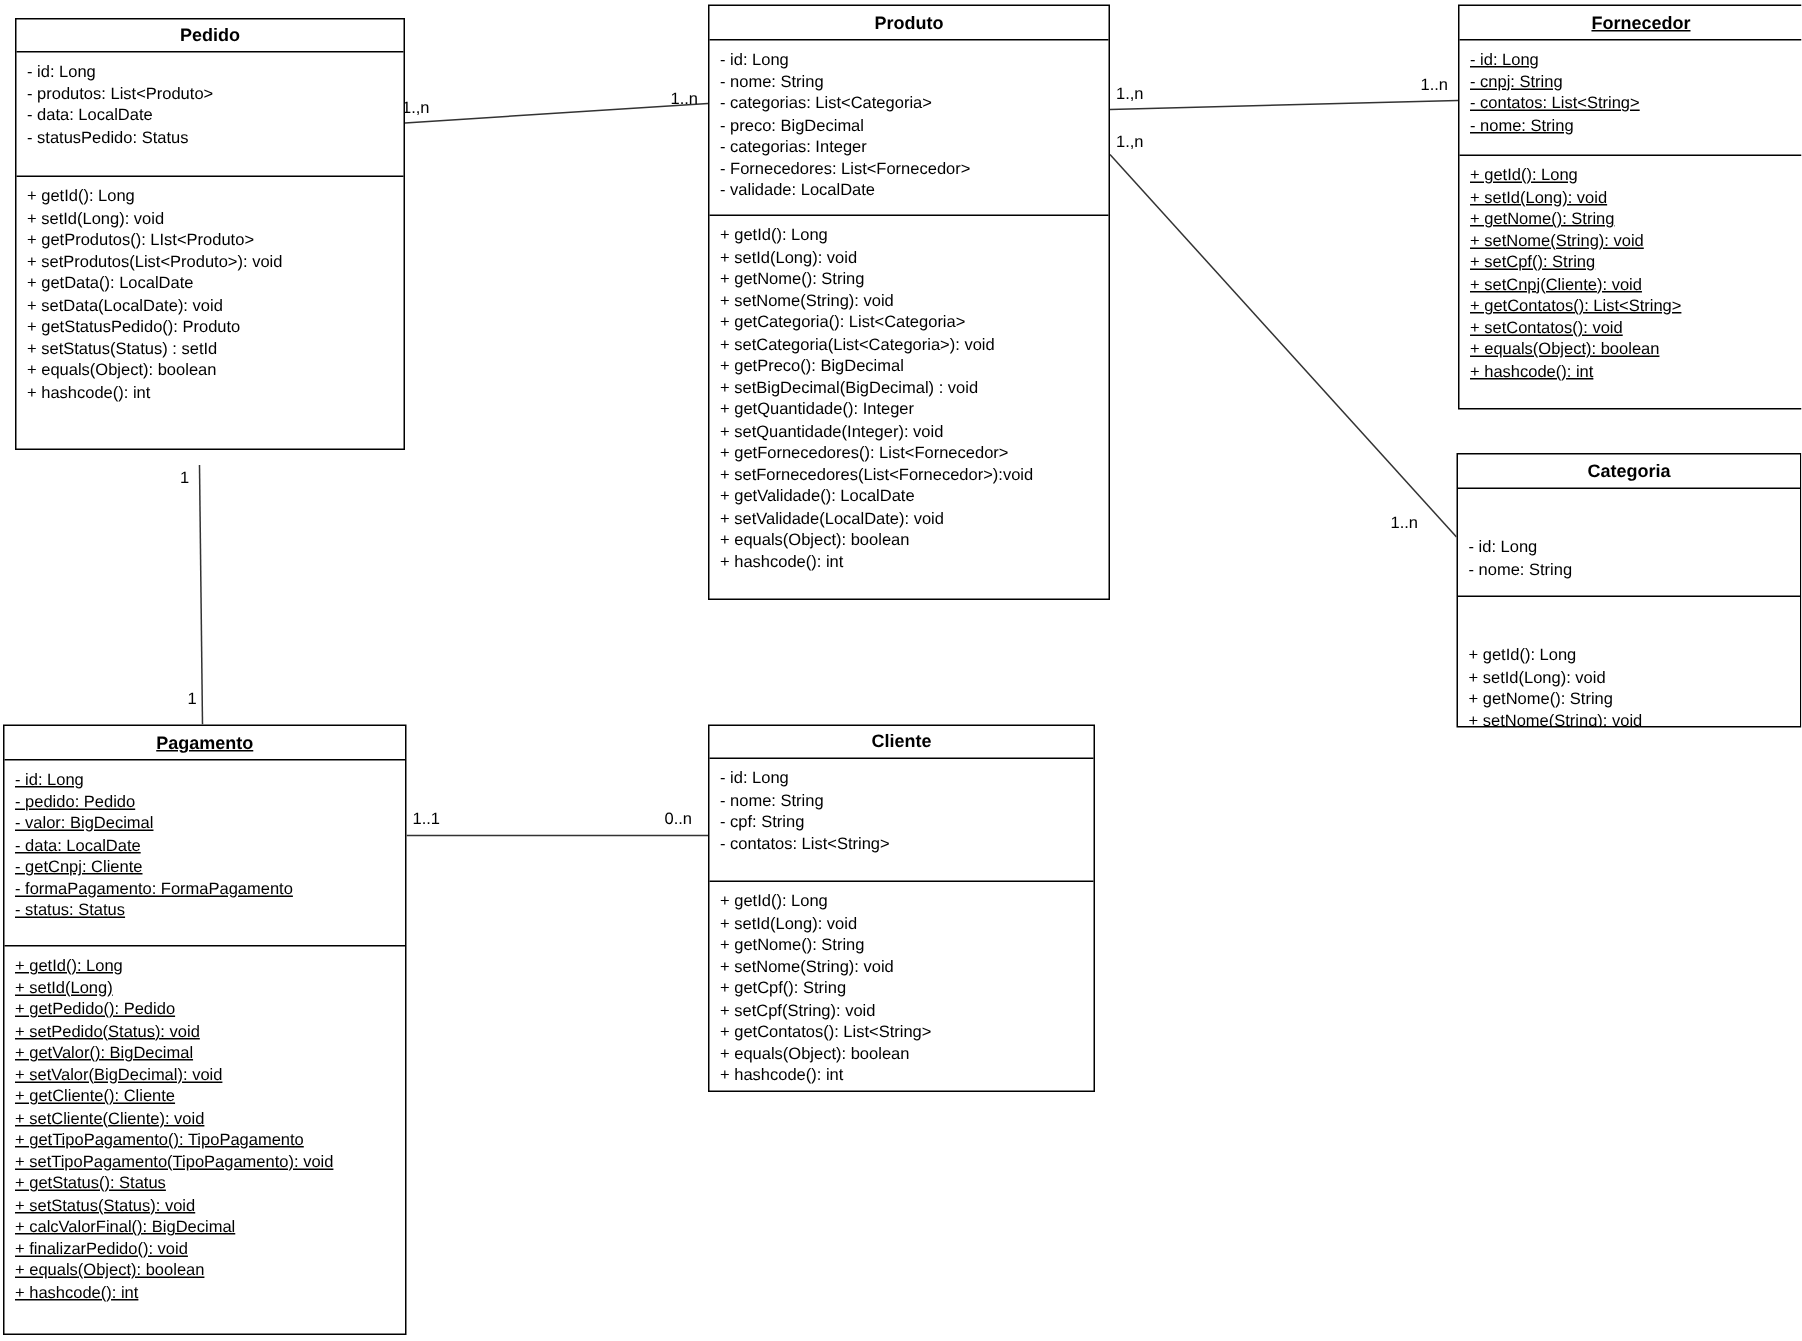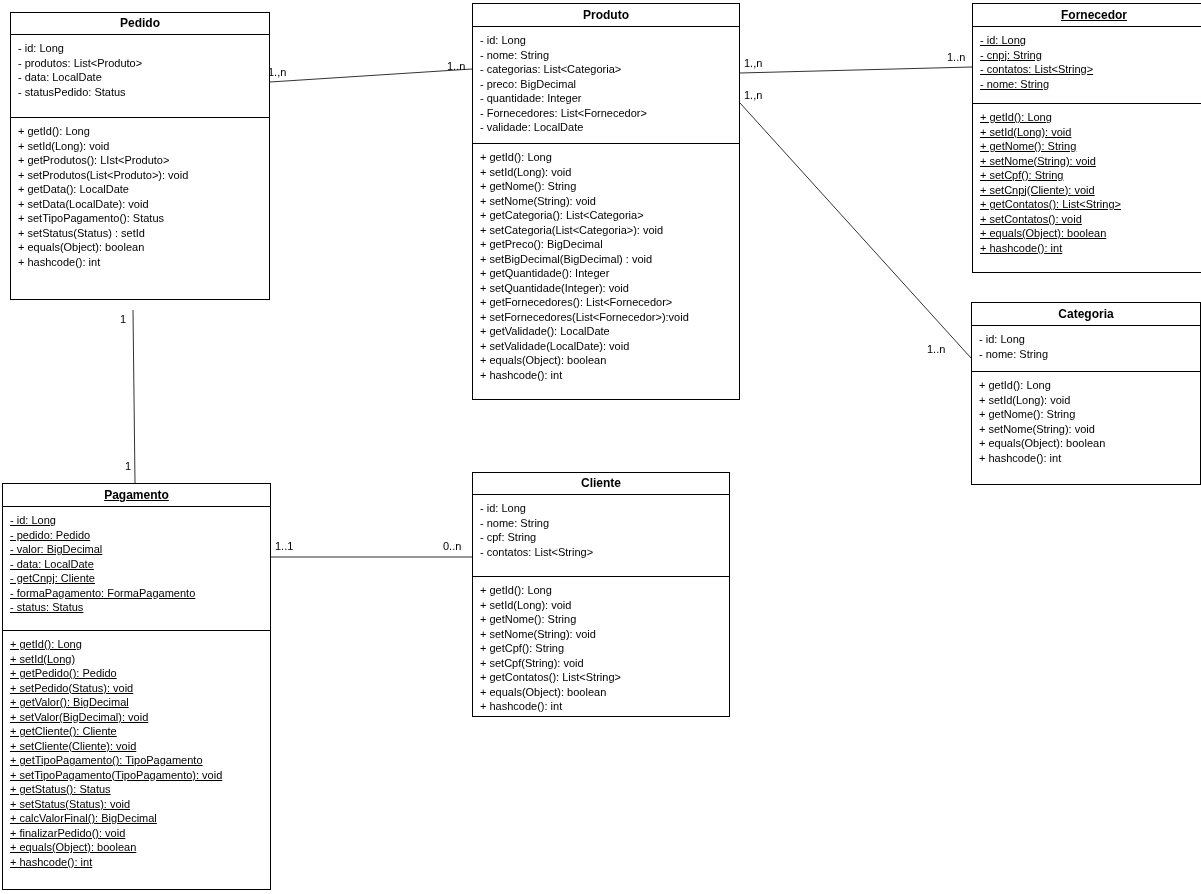--- a/index.html
+++ b/index.html
@@ -94,35 +94,35 @@
         <div class="member">- data: LocalDate</div>
         <div class="member">- statusPedido: Status</div>
       </div>
     <div class="section methods">
         <div class="member">+ getId(): Long</div>
         <div class="member">+ setId(Long): void</div>
         <div class="member">+ getProdutos(): LIst&lt;Produto&gt;</div>
         <div class="member">+ setProdutos(List&lt;Produto&gt;): void</div>
         <div class="member">+ getData(): LocalDate</div>
         <div class="member">+ setData(LocalDate): void</div>
-        <div class="member">+ setTipoPagamento(): Status</div>
+        <div class="member">+ getStatusPedido(): Produto</div>
         <div class="member">+ setStatus(Status) : setId</div>
         <div class="member">+ equals(Object): boolean</div>
         <div class="member">+ hashcode(): int</div>
       </div>
   </div>
 
   <div class="class-box" style="left:472px;top:3px;width:268px;height:397px;">
     <div class="class-title" style="height:23px;line-height:22px;">Produto</div>
     <div class="section attrs" style="height:117px;">
         <div class="member">- id: Long</div>
         <div class="member">- nome: String</div>
         <div class="member">- categorias: List&lt;Categoria&gt;</div>
         <div class="member">- preco: BigDecimal</div>
-        <div class="member">- quantidade: Integer</div>
+        <div class="member">- categorias: Integer</div>
         <div class="member">- Fornecedores: List&lt;Fornecedor&gt;</div>
         <div class="member">- validade: LocalDate</div>
       </div>
     <div class="section methods">
         <div class="member">+ getId(): Long</div>
         <div class="member">+ setId(Long): void</div>
         <div class="member">+ getNome(): String</div>
         <div class="member">+ setNome(String): void</div>
         <div class="member">+ getCategoria(): List&lt;Categoria&gt;</div>
         <div class="member">+ setCategoria(List&lt;Categoria&gt;): void</div>
@@ -154,21 +154,21 @@
         <div class="member">+ setNome(String): void</div>
         <div class="member">+ setCpf(): String</div>
         <div class="member">+ setCnpj(Cliente): void</div>
         <div class="member">+ getContatos(): List&lt;String&gt;</div>
         <div class="member">+ setContatos(): void</div>
         <div class="member">+ equals(Object): boolean</div>
         <div class="member">+ hashcode(): int</div>
       </div>
   </div>
 
-  <div class="class-box" style="left:971px;top:302px;width:230px;height:183px;">
+  <div class="class-box" style="left:971px;top:302px;width:230px;height:183px;gap:26px;">
     <div class="class-title" style="height:23px;line-height:22px;">Categoria</div>
     <div class="section attrs" style="height:46px;">
         <div class="member">- id: Long</div>
         <div class="member">- nome: String</div>
       </div>
     <div class="section methods">
         <div class="member">+ getId(): Long</div>
         <div class="member">+ setId(Long): void</div>
         <div class="member">+ getNome(): String</div>
         <div class="member">+ setNome(String): void</div>
@@ -201,21 +201,21 @@
         <div class="member">+ setTipoPagamento(TipoPagamento): void</div>
         <div class="member">+ getStatus(): Status</div>
         <div class="member">+ setStatus(Status): void</div>
         <div class="member">+ calcValorFinal(): BigDecimal</div>
         <div class="member">+ finalizarPedido(): void</div>
         <div class="member">+ equals(Object): boolean</div>
         <div class="member">+ hashcode(): int</div>
       </div>
   </div>
 
-  <div class="class-box" style="left:472px;top:472px;width:258px;height:245px;">
+  <div class="class-box" style="left:472px;top:483px;width:258px;height:245px;">
     <div class="class-title" style="height:22px;line-height:21px;">Cliente</div>
     <div class="section attrs" style="height:82px;">
         <div class="member">- id: Long</div>
         <div class="member">- nome: String</div>
         <div class="member">- cpf: String</div>
         <div class="member">- contatos: List&lt;String&gt;</div>
       </div>
     <div class="section methods">
         <div class="member">+ getId(): Long</div>
         <div class="member">+ setId(Long): void</div>

